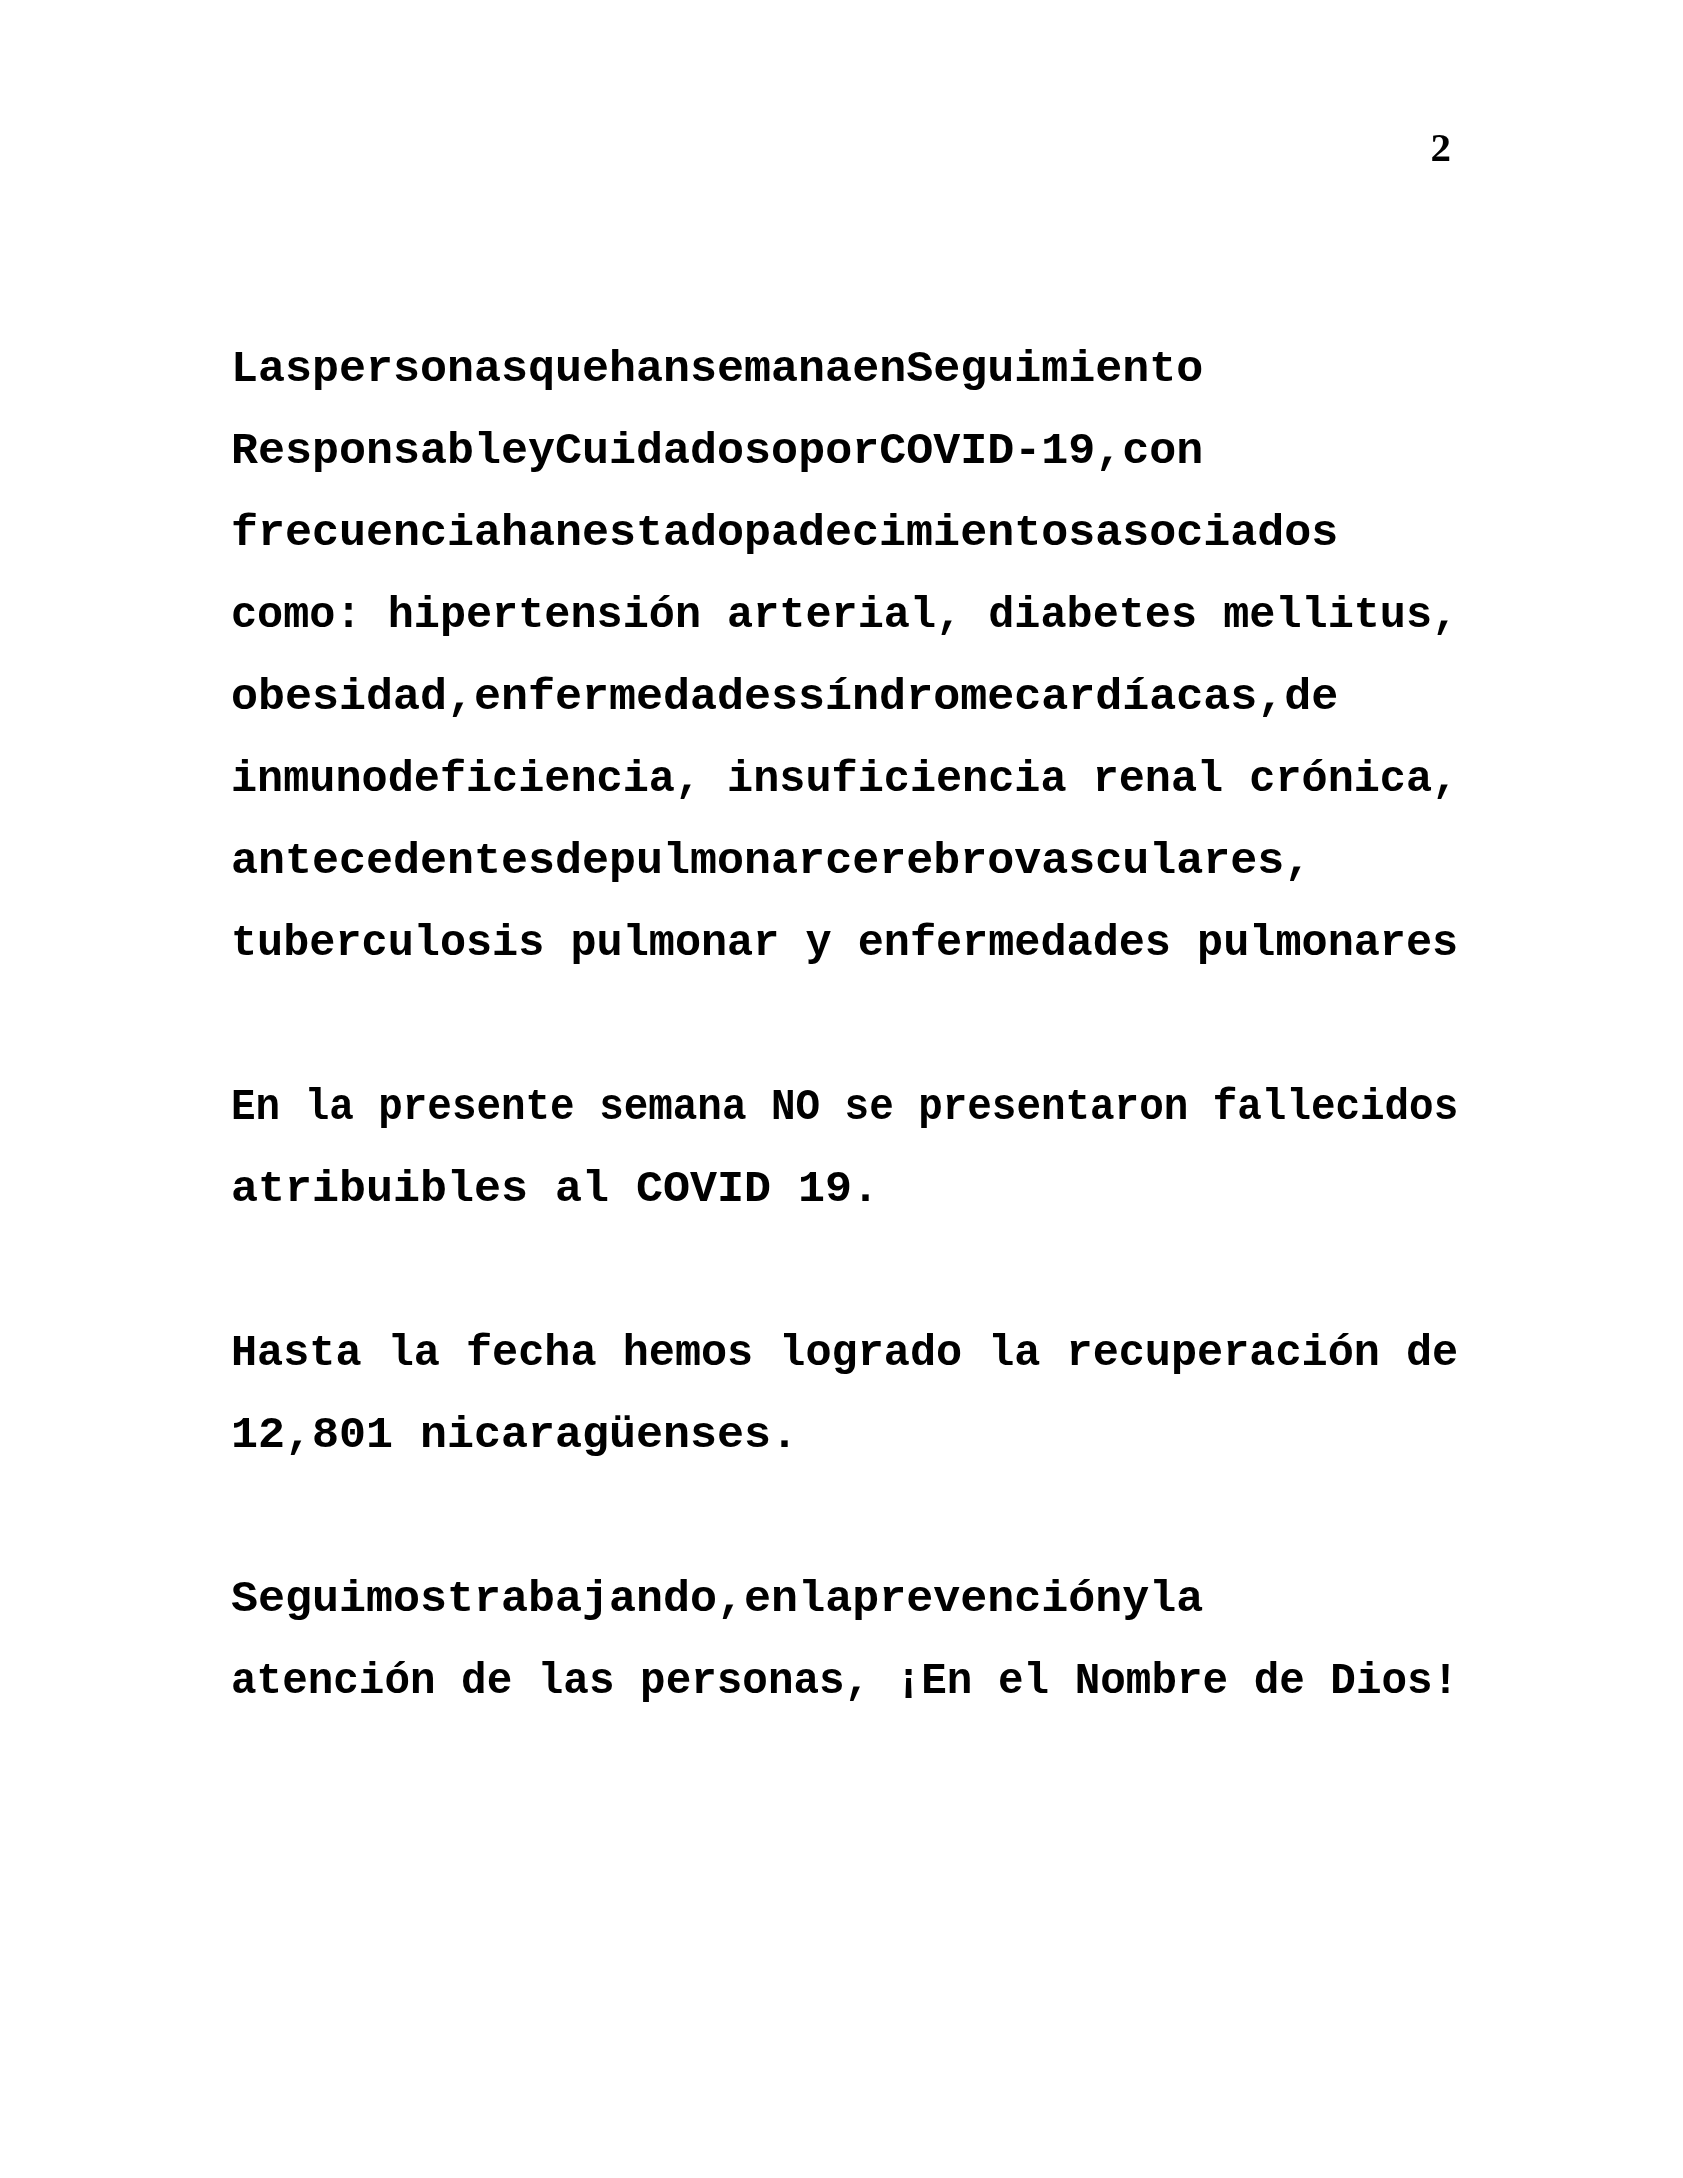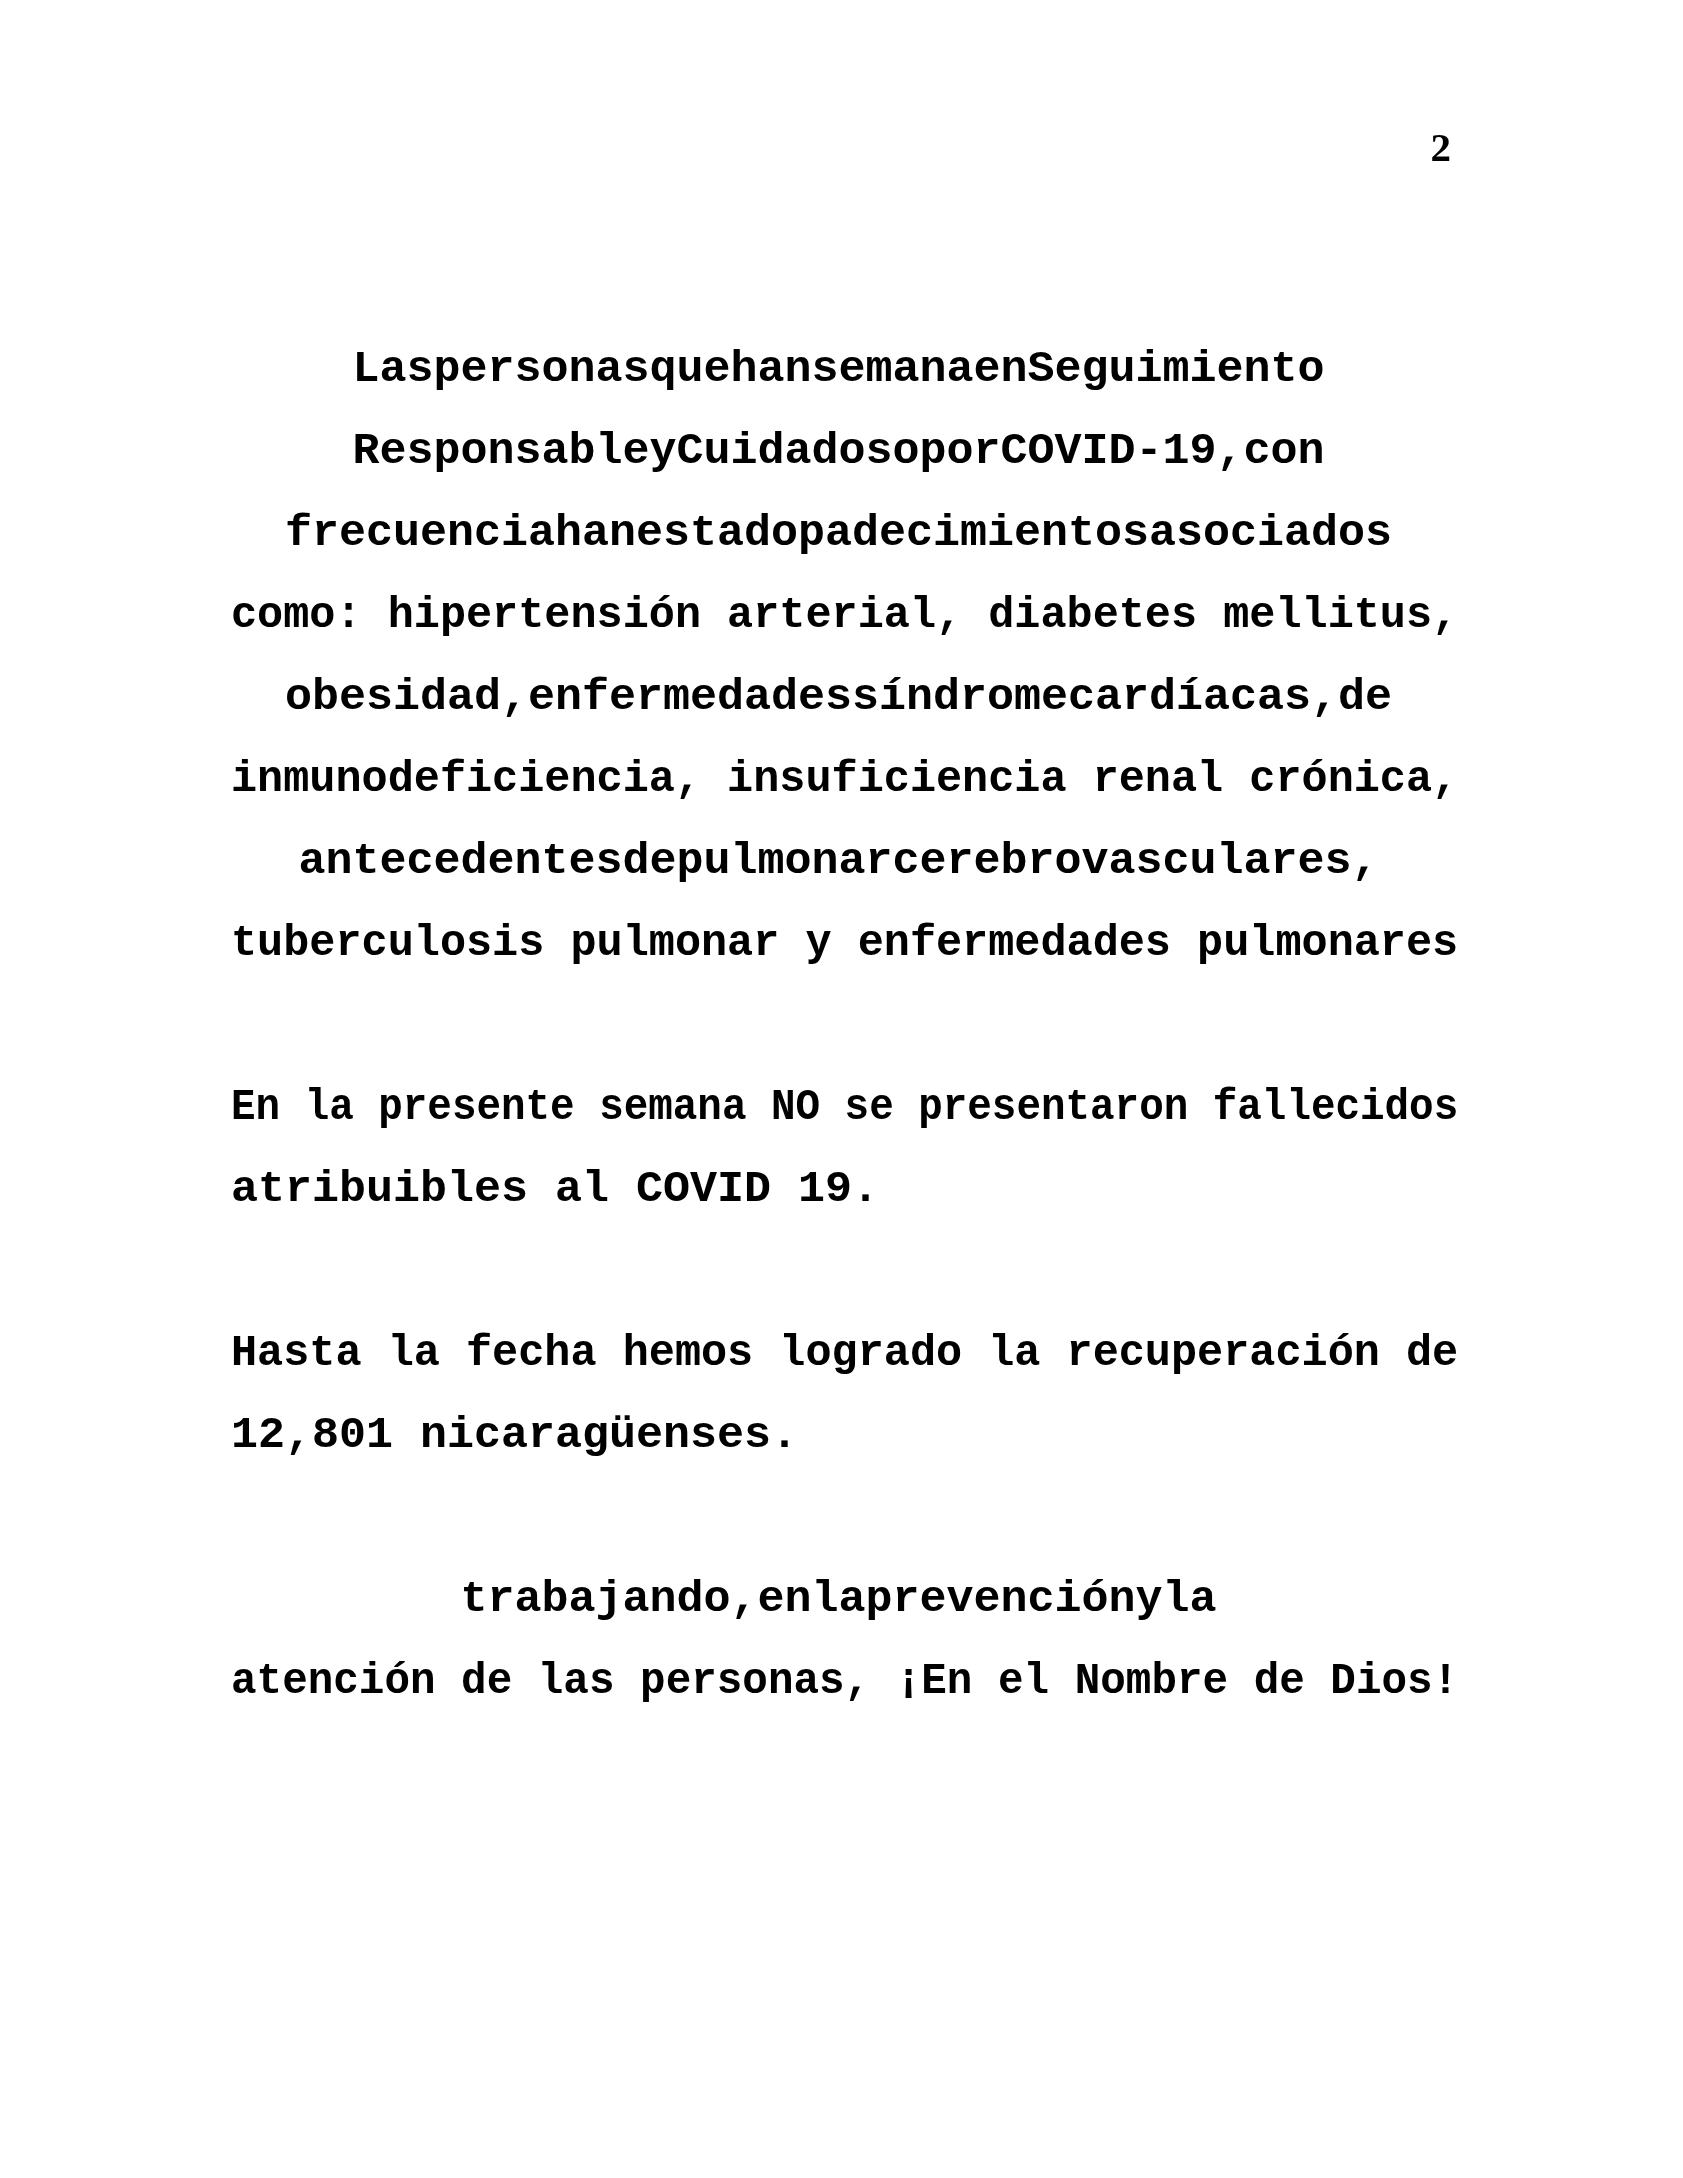--- a/index.html
+++ b/index.html
@@ -42,21 +42,21 @@
     margin-bottom: 0;
   }
   .line {
     height: 82px;
     line-height: 82px;
     white-space: pre;
     transform-origin: 0 50%;
   }
   .line.flexline {
     display: flex;
-    justify-content: center;
+    justify-content: flex-start;
   }
 </style>
 </head>
 <body>
 
 <div class="page">
   <div class="page-number">2</div>
   <div class="content">
       <div class="paragraph">
         <div class="line justify flexline"><span>Las</span><span>personas</span><span>que</span><span>han</span><span>semana</span><span>en</span><span>Seguimiento</span></div>
@@ -70,18 +70,18 @@
       </div>
       <div class="paragraph">
         <div class="line justify" style="transform: scaleX(0.908889);">En la presente semana NO se presentaron fallecidos</div>
         <div class="line">atribuibles al COVID 19.</div>
       </div>
       <div class="paragraph">
         <div class="line justify" style="transform: scaleX(0.966903);">Hasta la fecha hemos logrado la recuperación de</div>
         <div class="line">12,801 nicaragüenses.</div>
       </div>
       <div class="paragraph">
-        <div class="line justify flexline"><span>trabajando,</span><span>en</span><span>la</span><span>prevención</span><span>y</span><span>la</span></div>
+        <div class="line justify flexline"><span>Seguimos</span><span>trabajando,</span><span>en</span><span>la</span><span>prevención</span><span>y</span><span>la</span></div>
         <div class="line justify" style="transform: scaleX(0.946759);">atención de las personas, ¡En el Nombre de Dios!</div>
       </div>
     </div>
 </div>
 
 
 </body></html>

